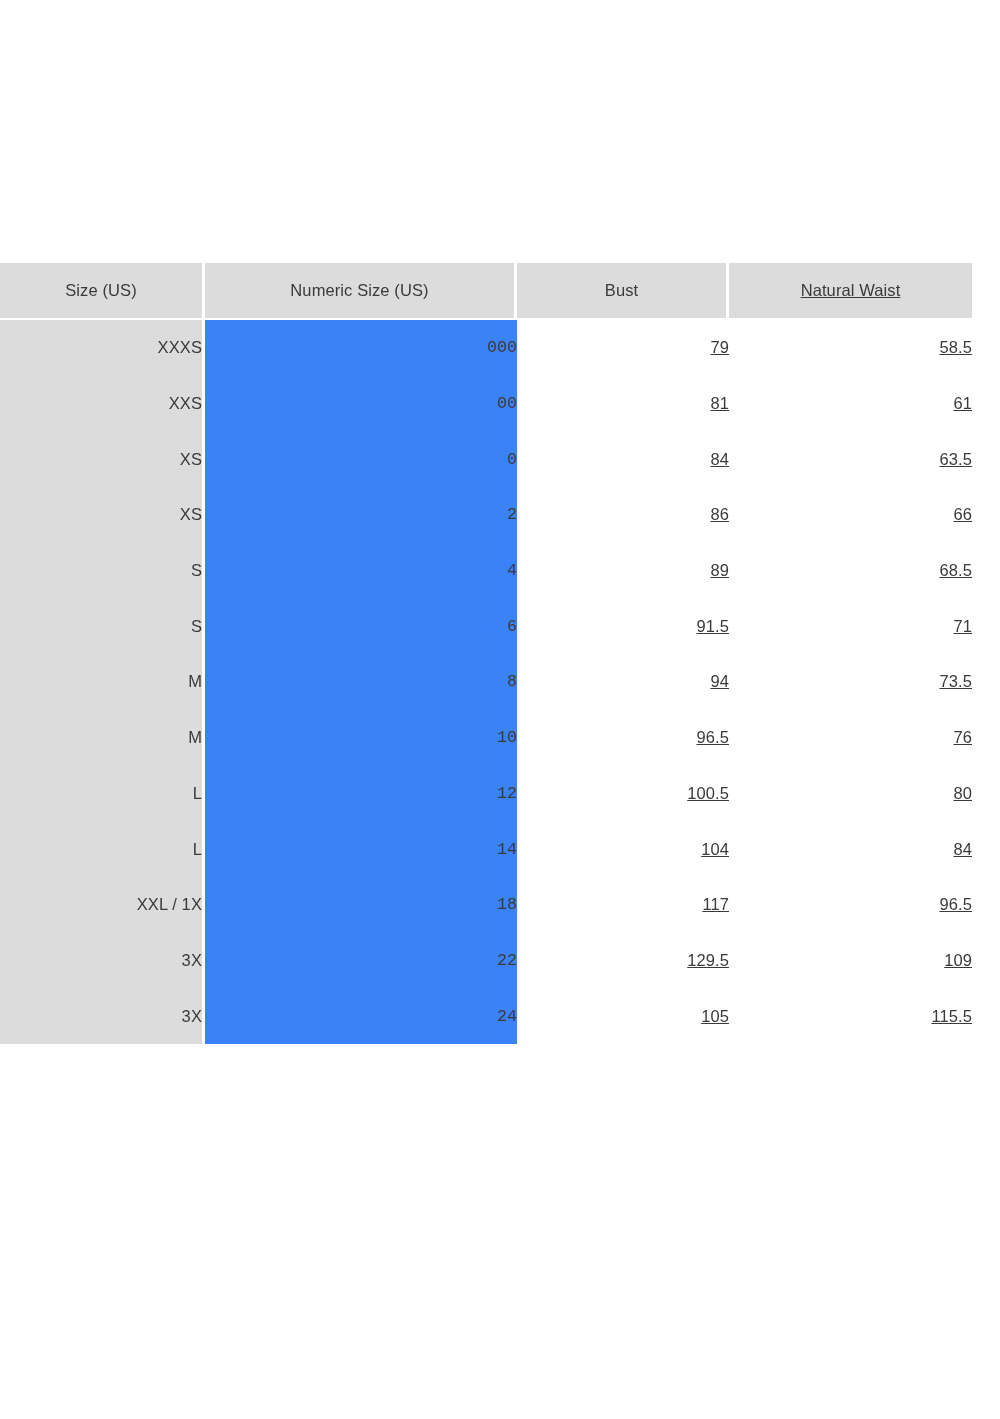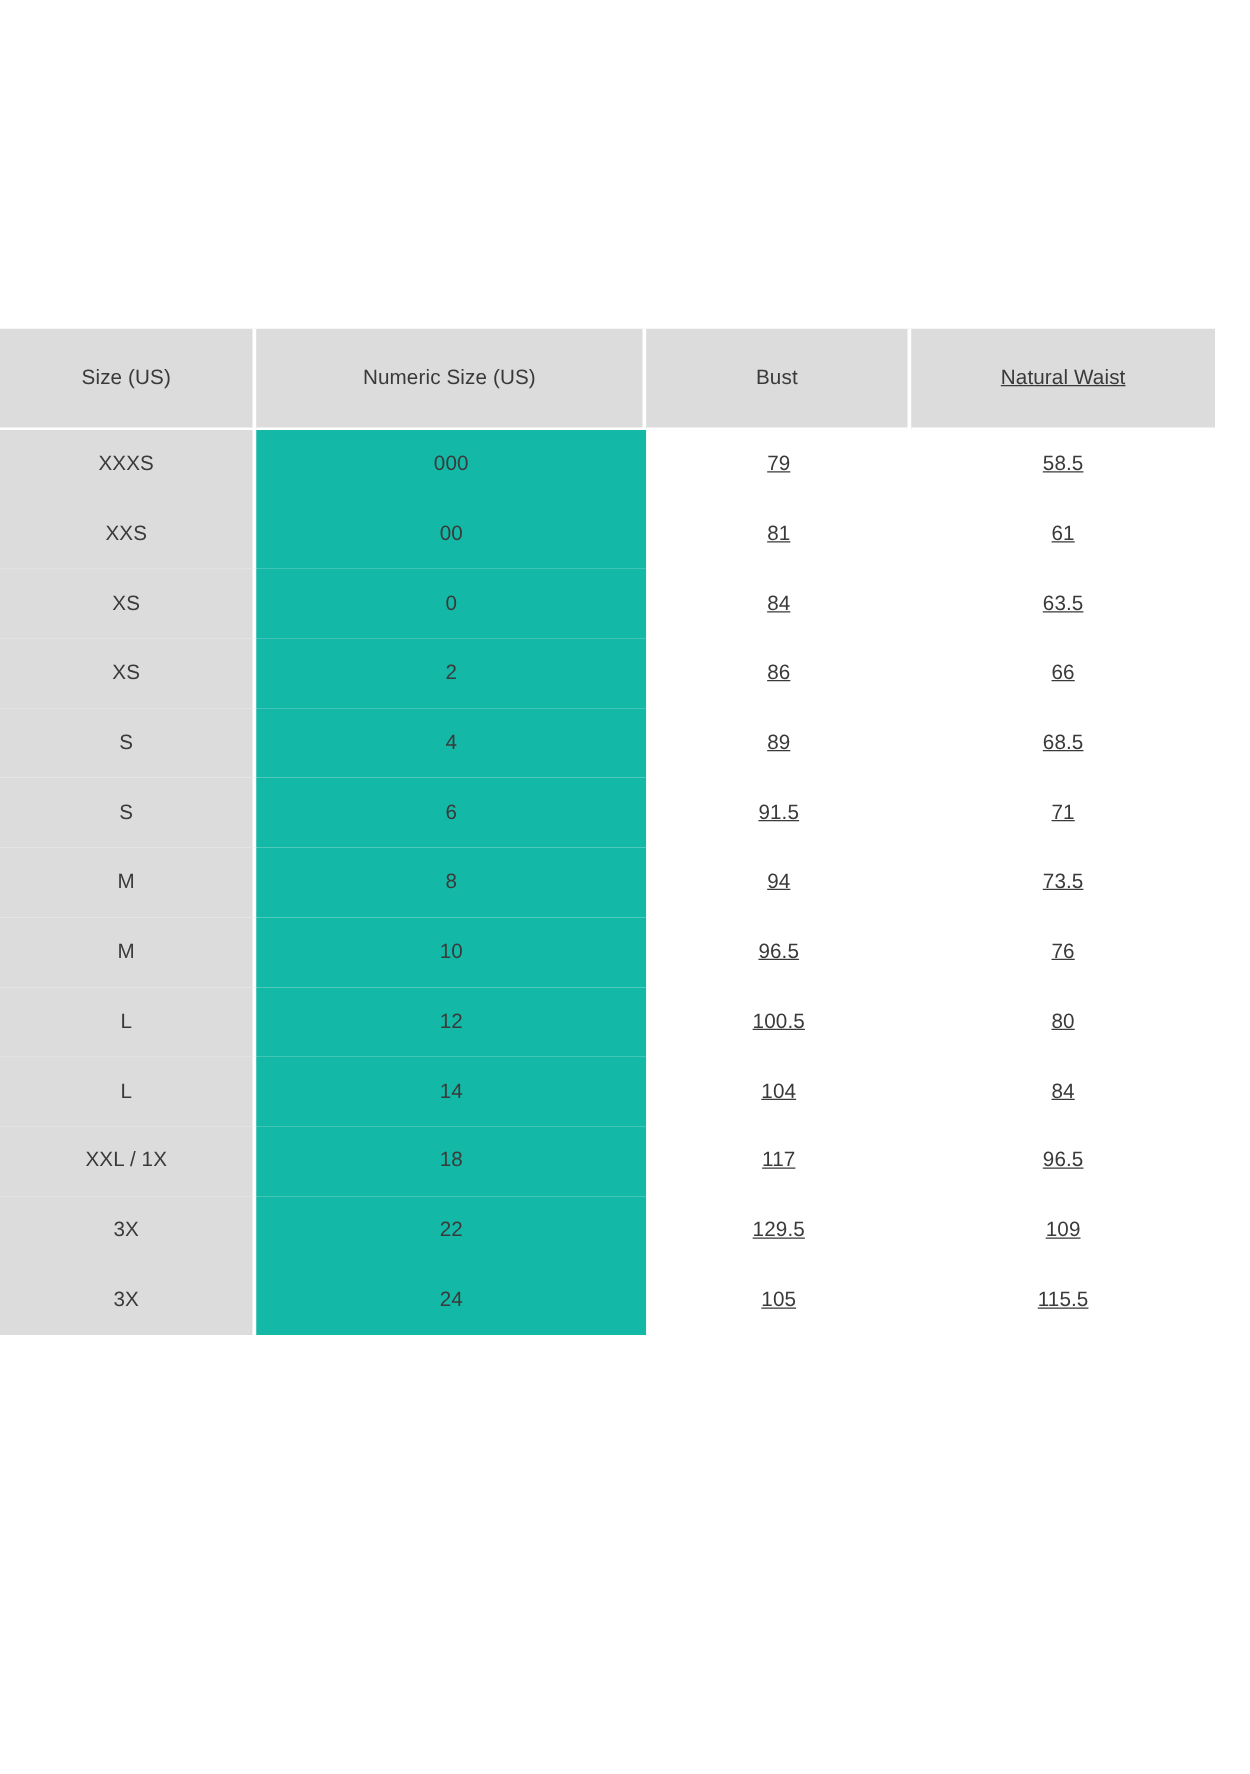--- a/index.html
+++ b/index.html
@@ -41,41 +41,42 @@
     height: 55px;
     background: #dcdcdc;
     color: #3a3a3a;
     font-weight: 400;
     font-size: 16.5px;
     letter-spacing: 0.1px;
     text-align: center;
     vertical-align: middle;
     border-right: 3px solid #ffffff;
     border-bottom: 2px solid #ffffff;
-    padding: 12px;
+    padding: 0;
   }
   thead th.last { border-right: none; text-decoration: underline; }
 
   
   tbody td {
     height: 55.7px;
     font-size: 16.5px;
     font-weight: 400;
     letter-spacing: 0.1px;
-    text-align: center;
+    text-align: right;
     vertical-align: middle;
     padding: 0;
     color: #3a3a3a;
   }
   tbody td.col-size {
     background: #dcdcdc;
     border-right: 3px solid #ffffff;
   }
   tbody td.col-numeric {
-    background: #14b8a6;
+    background: #3b82f6;
+    font-family: Liberation Mono, monospace;
   }
   tbody td.col-bust,
   tbody td.col-waist {
     background: #ffffff;
     text-decoration: underline;
   }
 </style>
 </head>
 <body>
 

